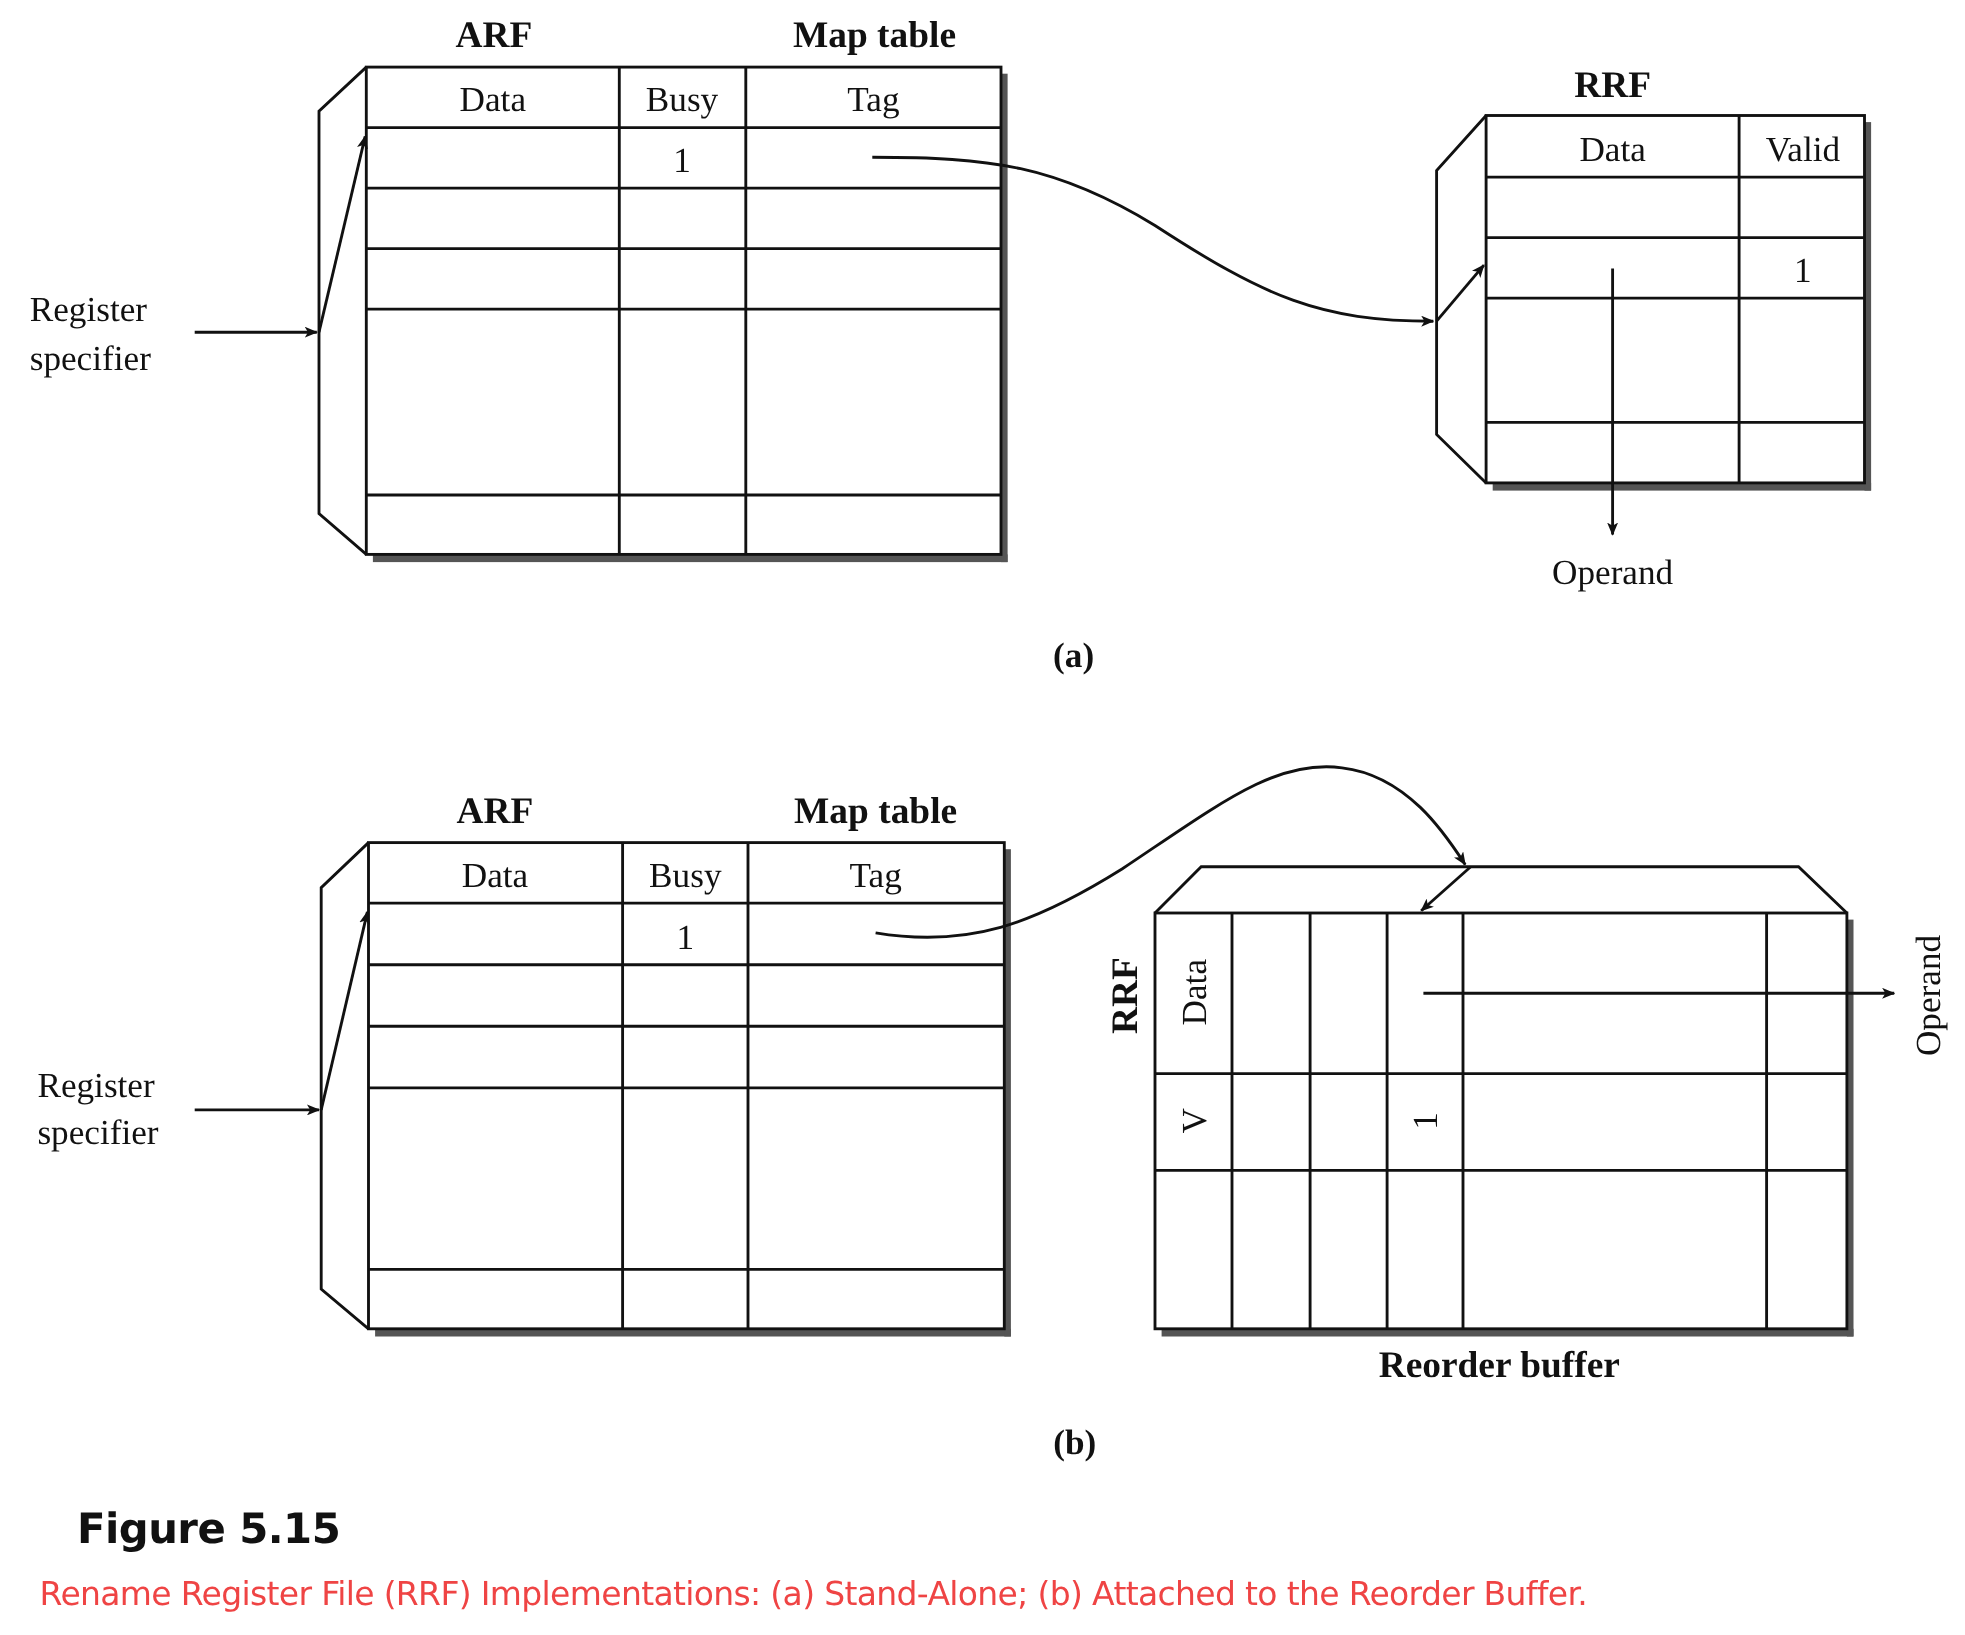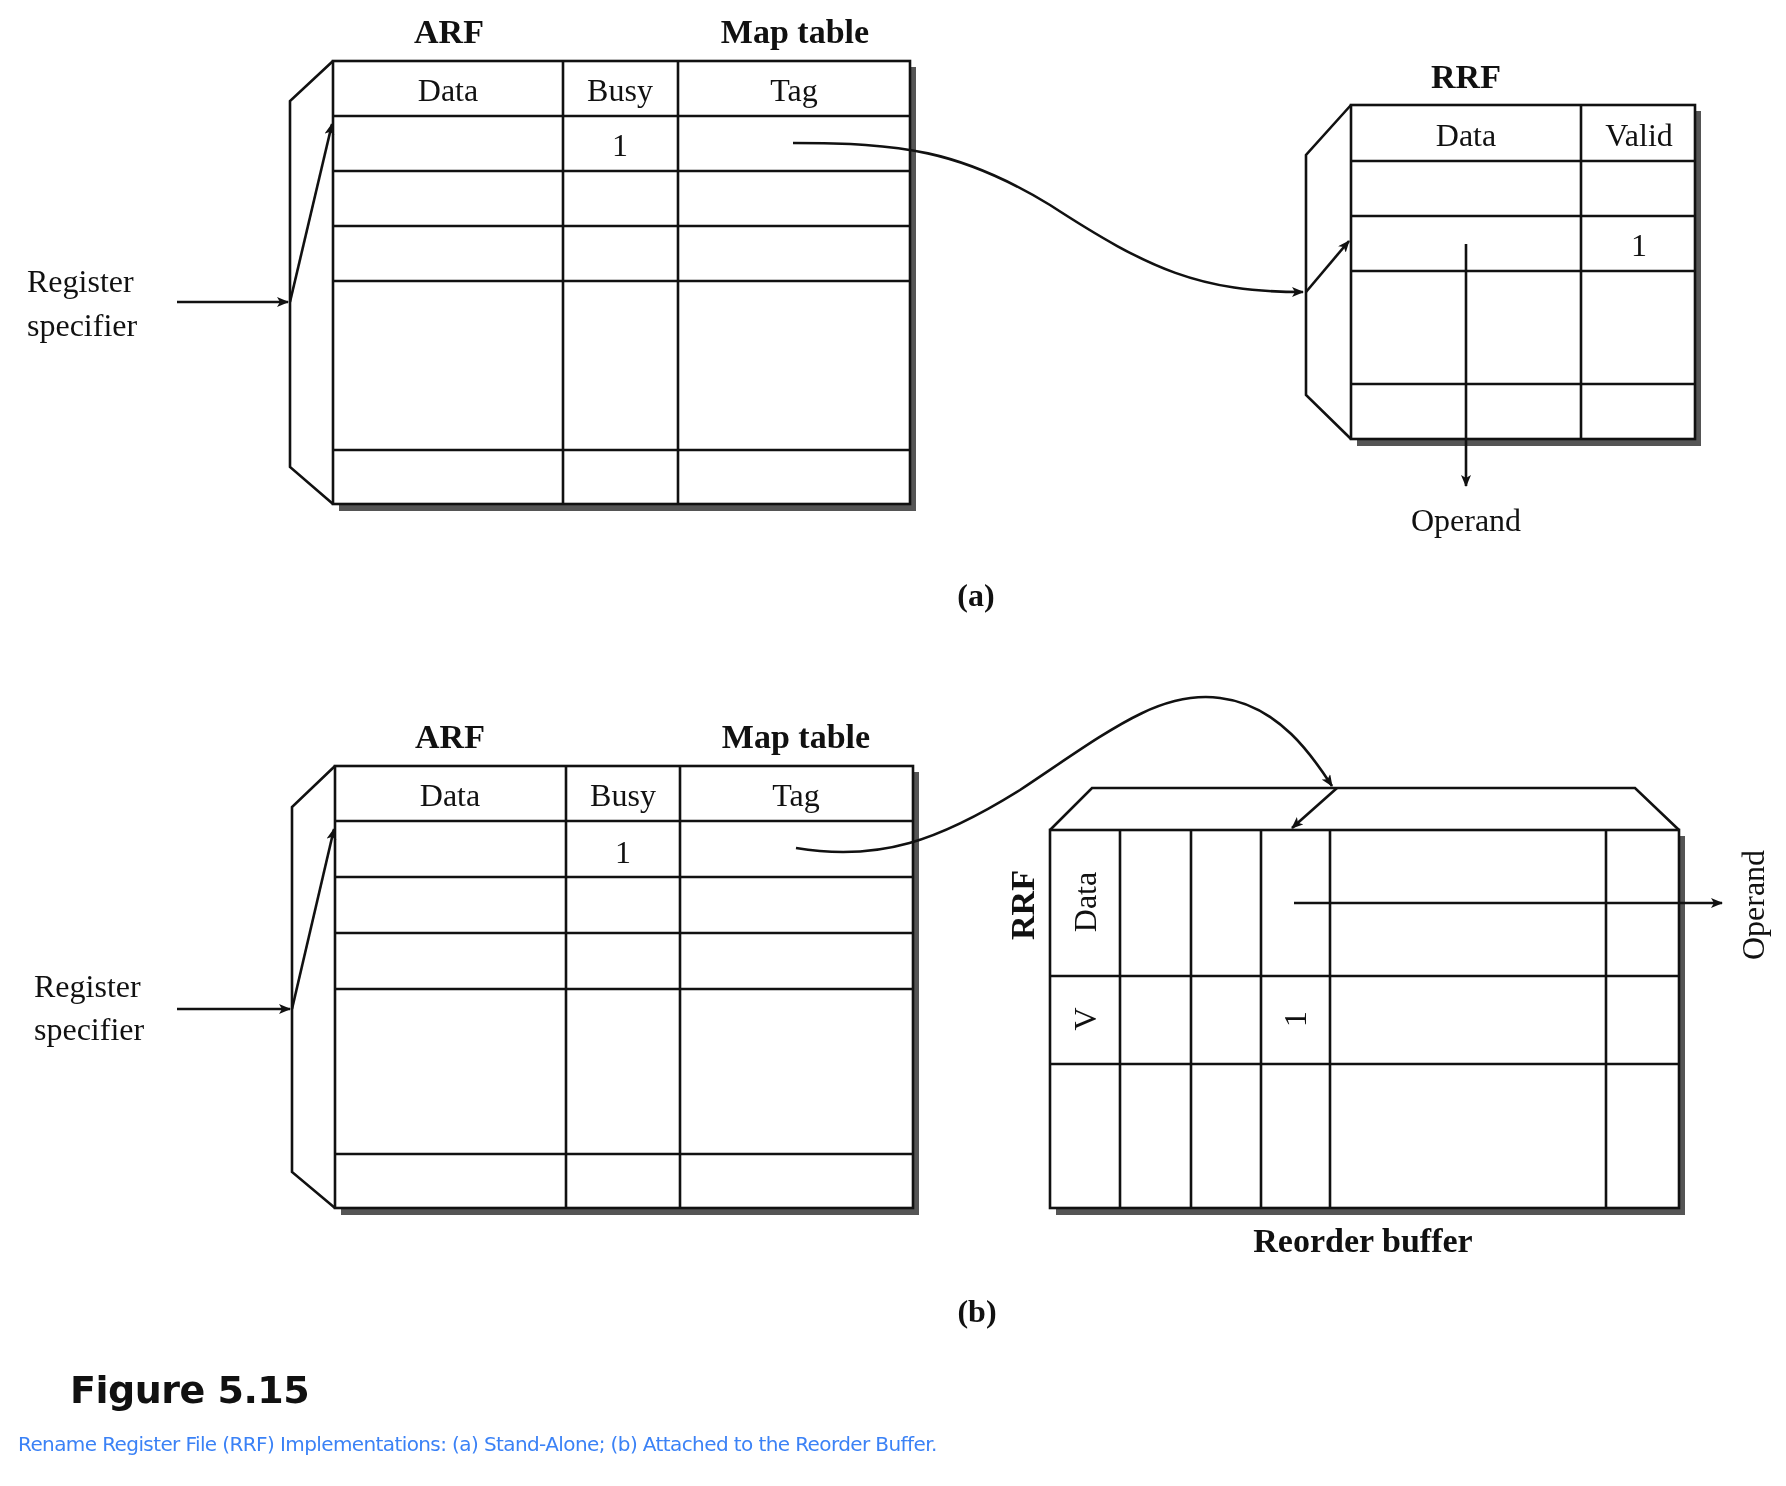--- a/index.html
+++ b/index.html
@@ -8,23 +8,23 @@
     .serif { font-family: "Liberation Serif", "DejaVu Serif", serif; fill: #111; }
     .bold { font-weight: bold; }
     .ln { stroke: #111; stroke-width: 2.6; fill: none; }
     .shadow { fill: #555; }
     .caption-title {
       position: absolute; left: 34px; top: 1368px;
       font-family: "DejaVu Sans", "Liberation Sans", sans-serif;
       font-weight: bold; font-size: 38px; color: #111; letter-spacing: -0.5px; margin-left: 36px;
     }
     .caption-text {
-      position: absolute; left: 18px; top: 1432px;
+      position: absolute; left: 36px; top: 1432px;
       font-family: "DejaVu Sans", "Liberation Sans", sans-serif;
-      font-weight: normal; font-size: 20px; color: #3b82f6; letter-spacing: -0.6px;
+      font-weight: normal; font-size: 30px; color: #ef4444; letter-spacing: -0.6px;
     }
   </style>
 </head>
 <body>
 
 <svg id="fig" width="1786" height="1486" viewBox="0 0 1786 1486">
   <defs>
     <marker id="ah" markerWidth="12" markerHeight="10" refX="11" refY="5" orient="auto" markerUnits="userSpaceOnUse">
       <path d="M0,0 L12,5 L0,10 L3,5 Z" fill="#111"></path>
     </marker>

